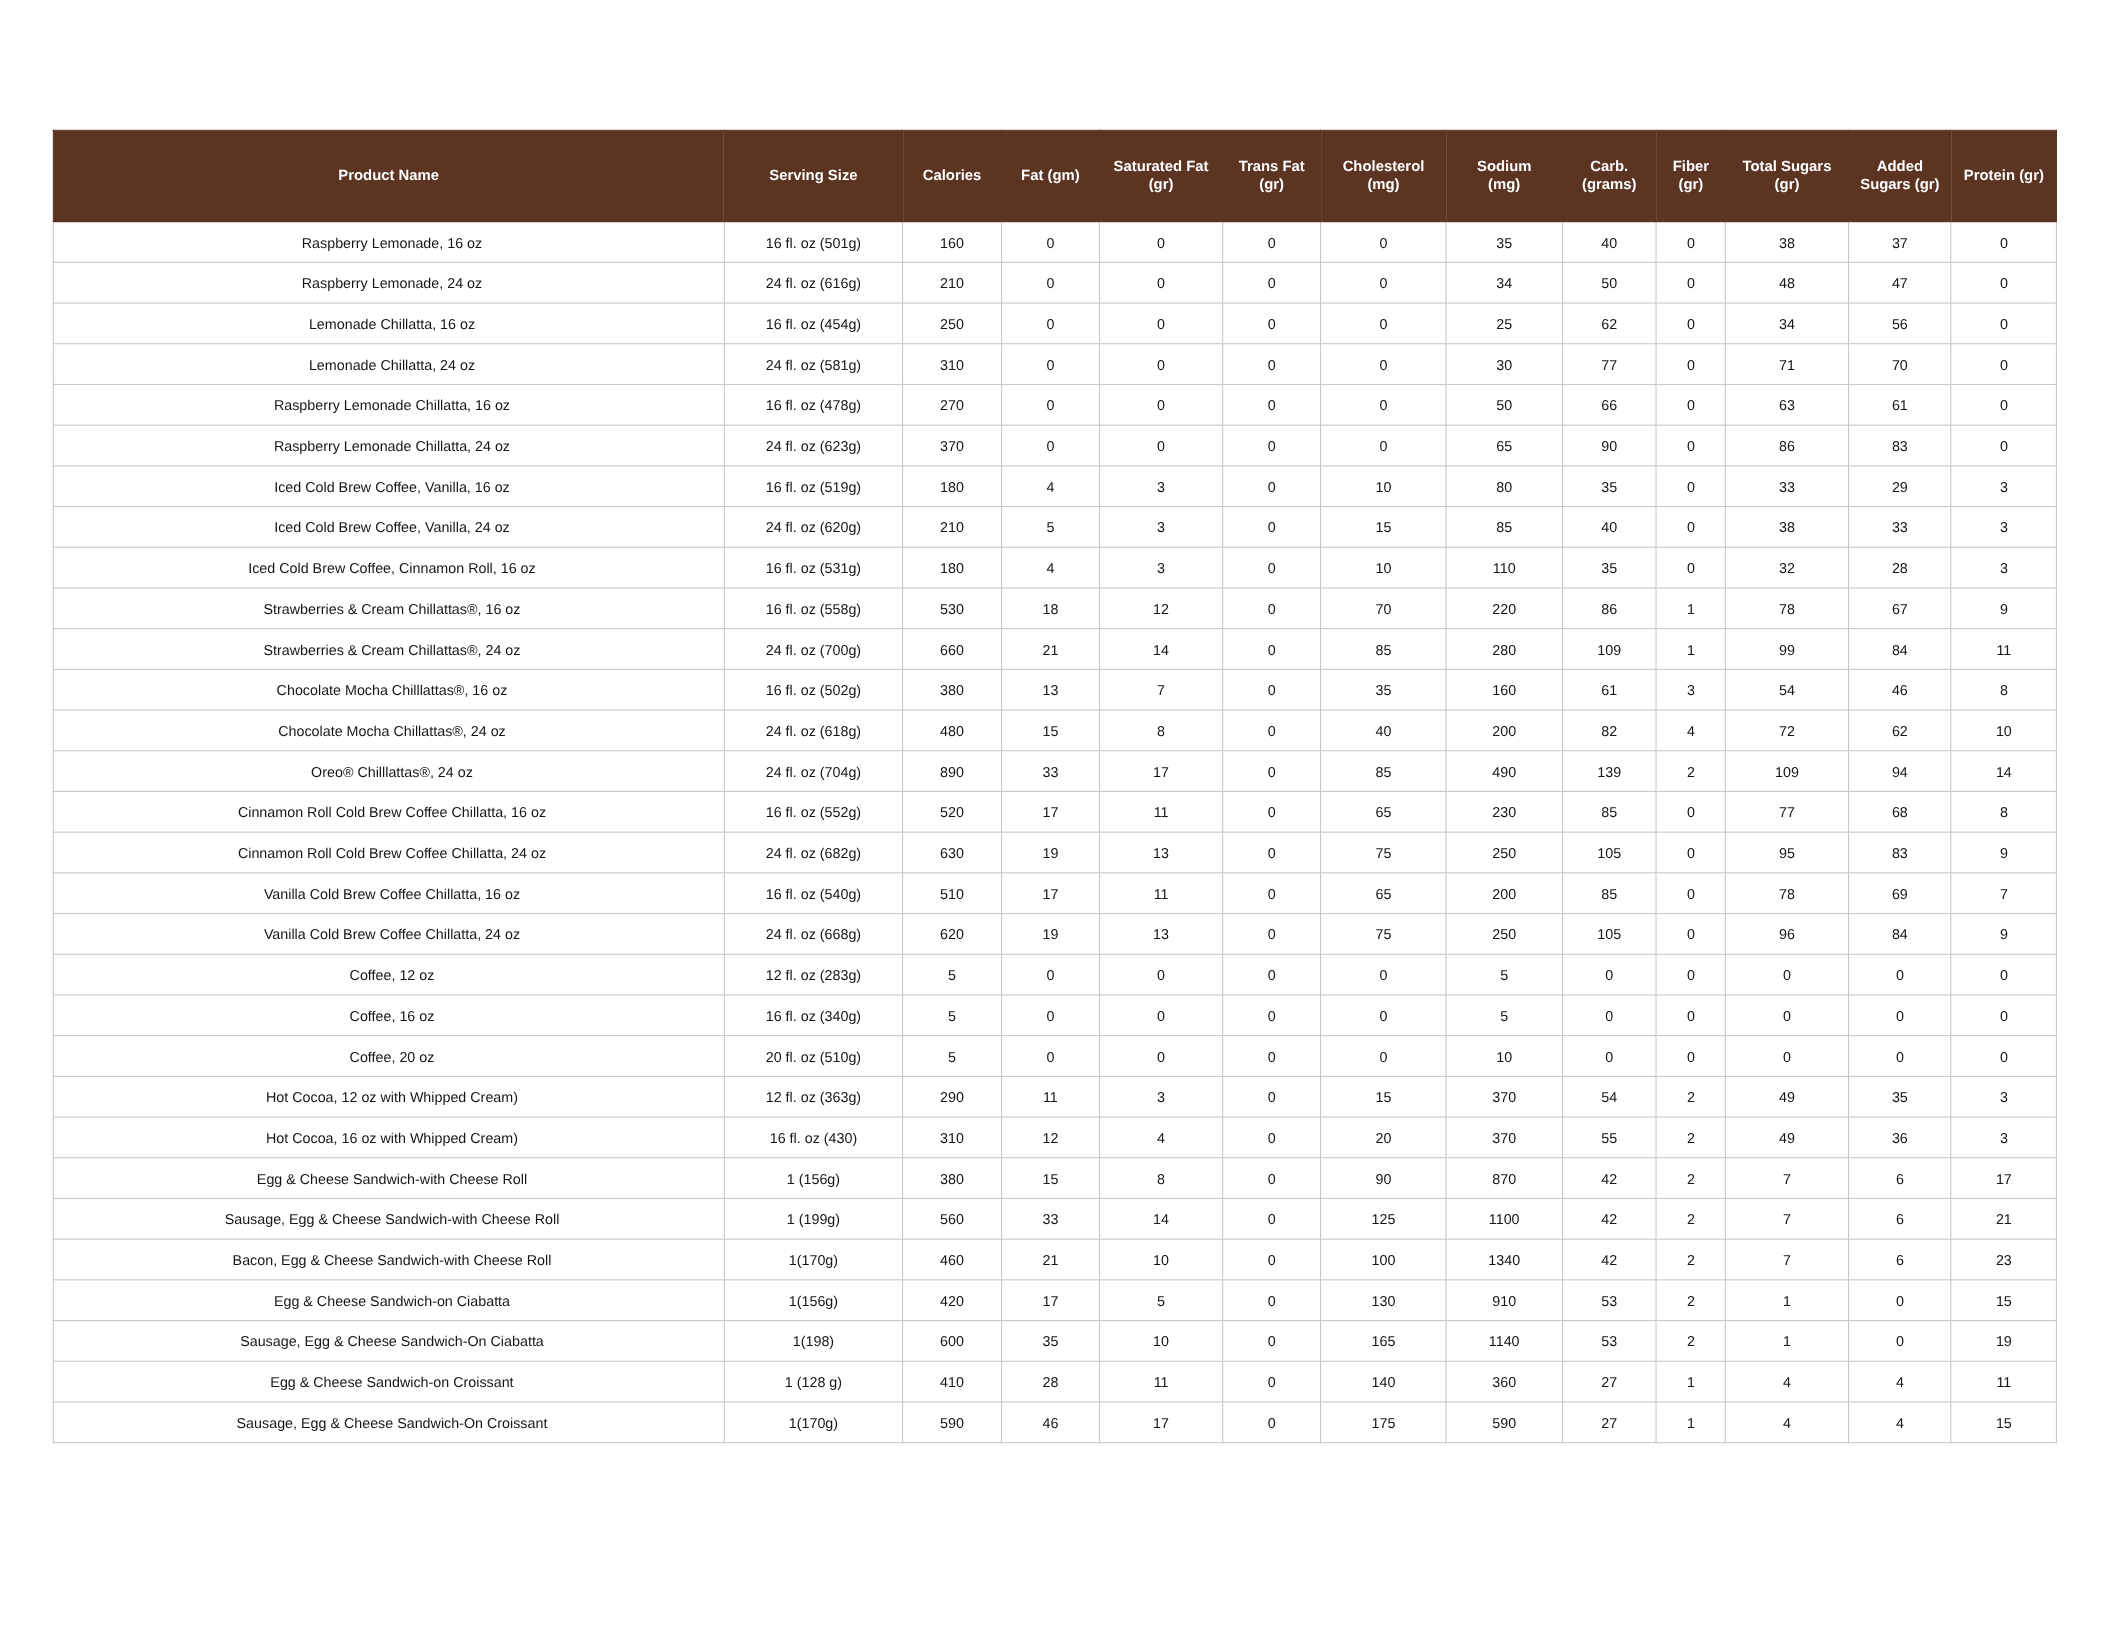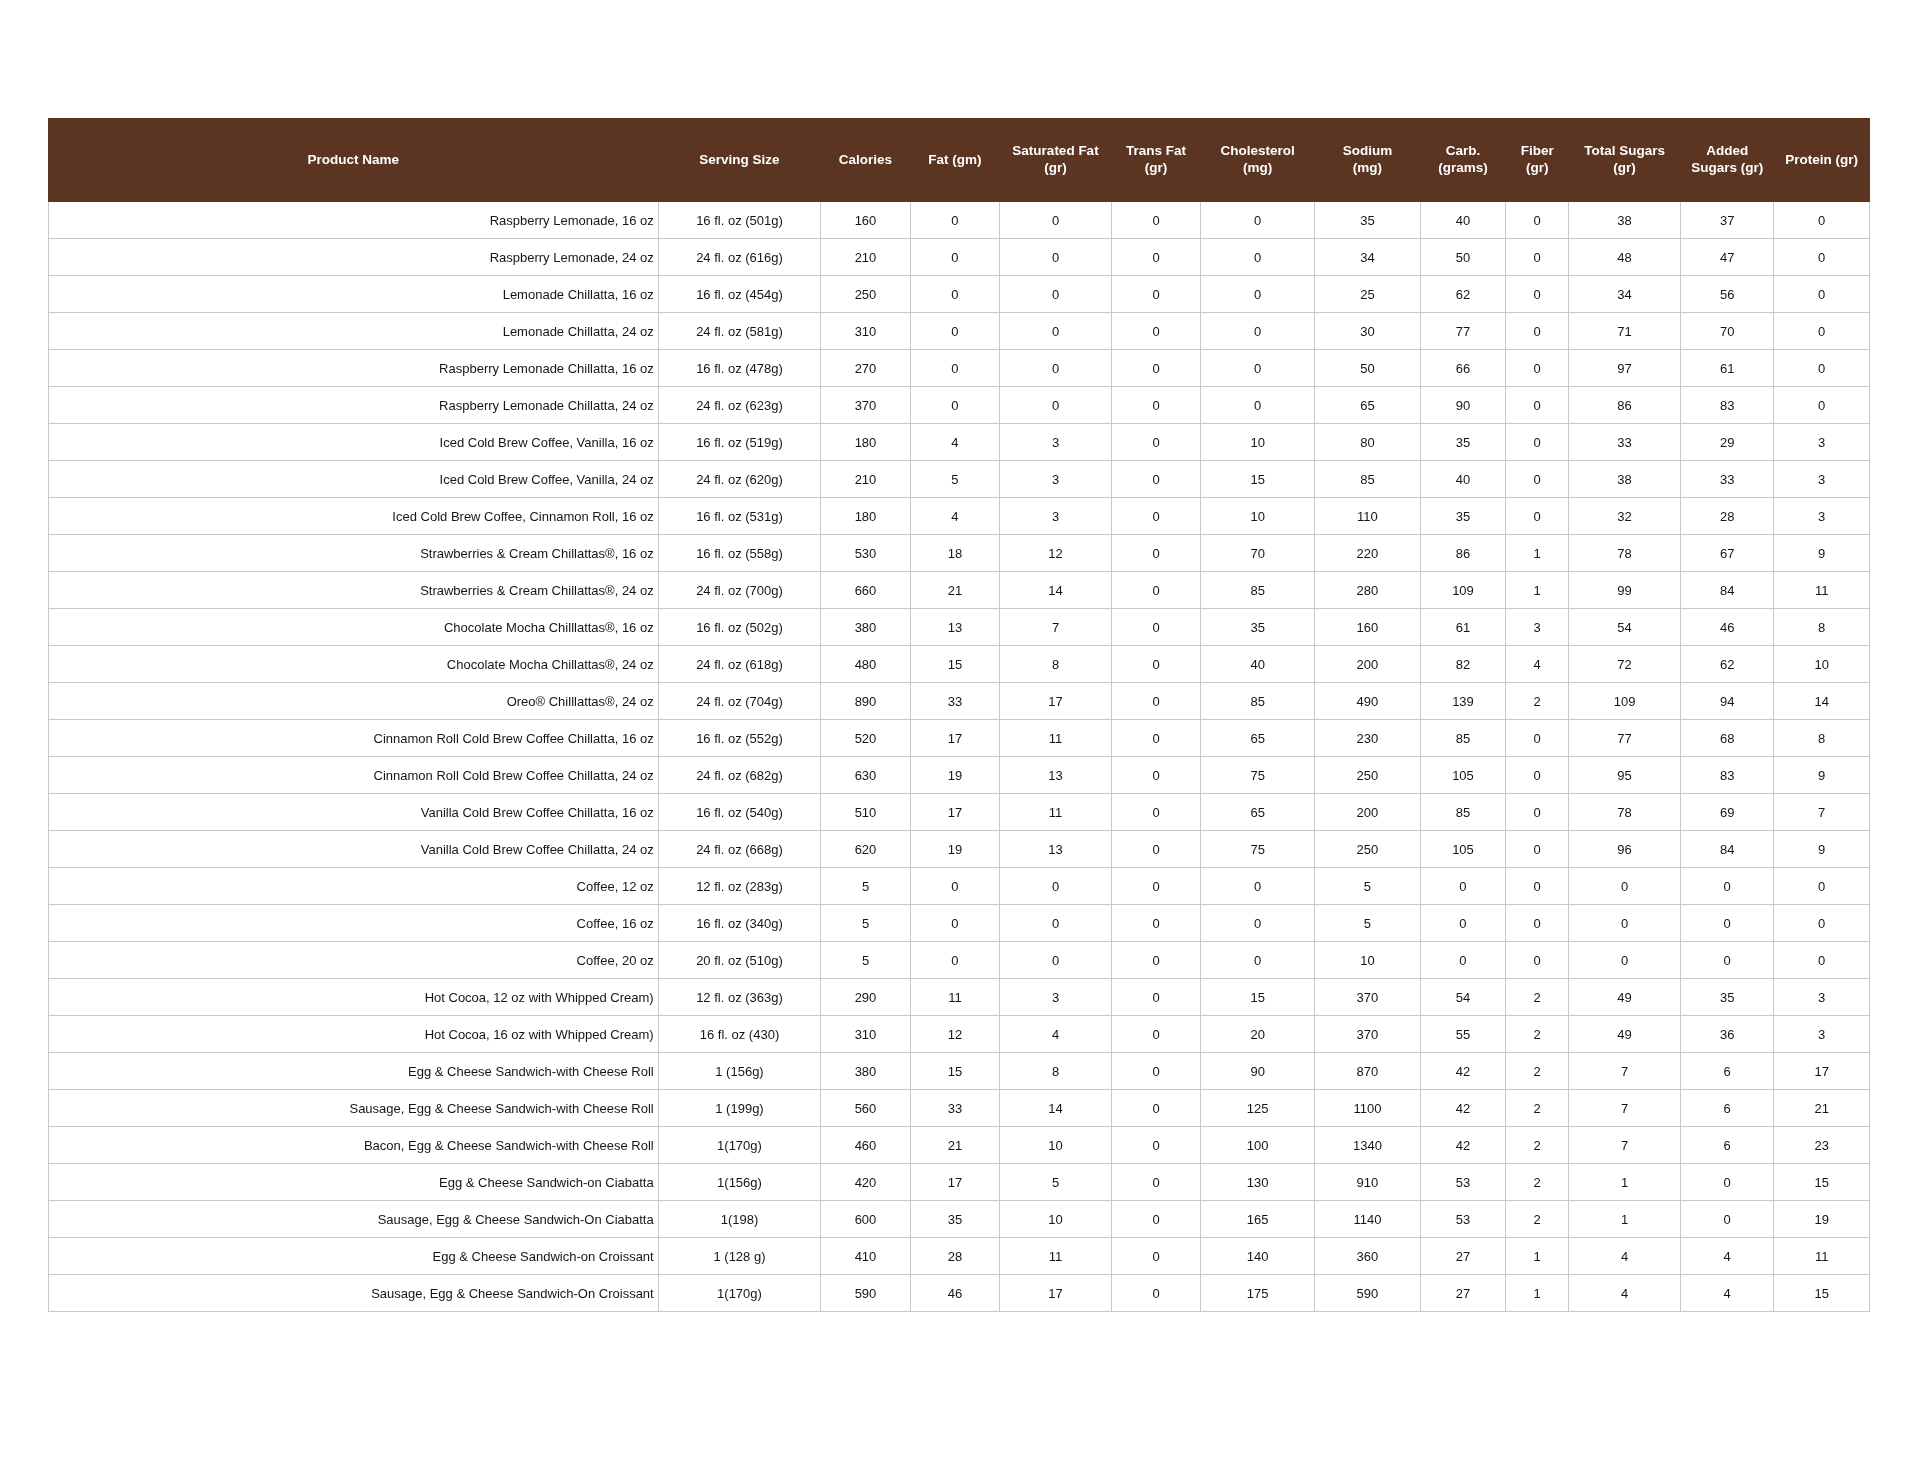--- a/index.html
+++ b/index.html
@@ -47,21 +47,21 @@
     height: 32px;
     padding: 2px 4px;
     text-align: center;
     vertical-align: middle;
     background: #ffffff;
     color: #161616;
     overflow: hidden;
     white-space: nowrap;
   }
   table.nutrition tbody td.product-cell {
-    text-align: right;
+    text-align: center;
     padding-left: 10px;
   }
   
   col.c-product   { width: 600px; }
   col.c-serving   { width: 160px; }
   col.c-calories  { width: 88px; }
   col.c-fat       { width: 88px; }
   col.c-satfat    { width: 110px; }
   col.c-transfat  { width: 88px; }
   col.c-chol      { width: 112px; }
@@ -174,21 +174,21 @@
           <td class="product-cell">Raspberry Lemonade Chillatta, 16 oz</td>
           <td>16 fl. oz (478g)</td>
           <td>270</td>
           <td>0</td>
           <td>0</td>
           <td>0</td>
           <td>0</td>
           <td>50</td>
           <td>66</td>
           <td>0</td>
-          <td>97</td>
+          <td>63</td>
           <td>61</td>
           <td>0</td>
         </tr>
         <tr>
           <td class="product-cell">Raspberry Lemonade Chillatta, 24 oz</td>
           <td>24 fl. oz (623g)</td>
           <td>370</td>
           <td>0</td>
           <td>0</td>
           <td>0</td>

